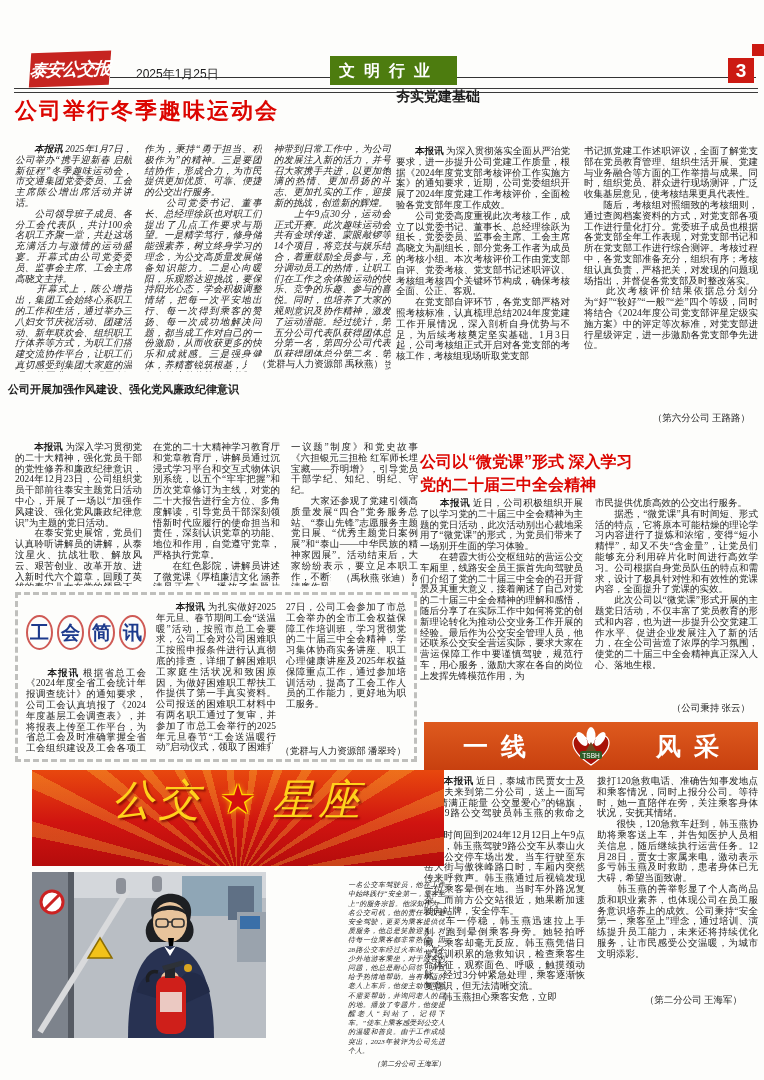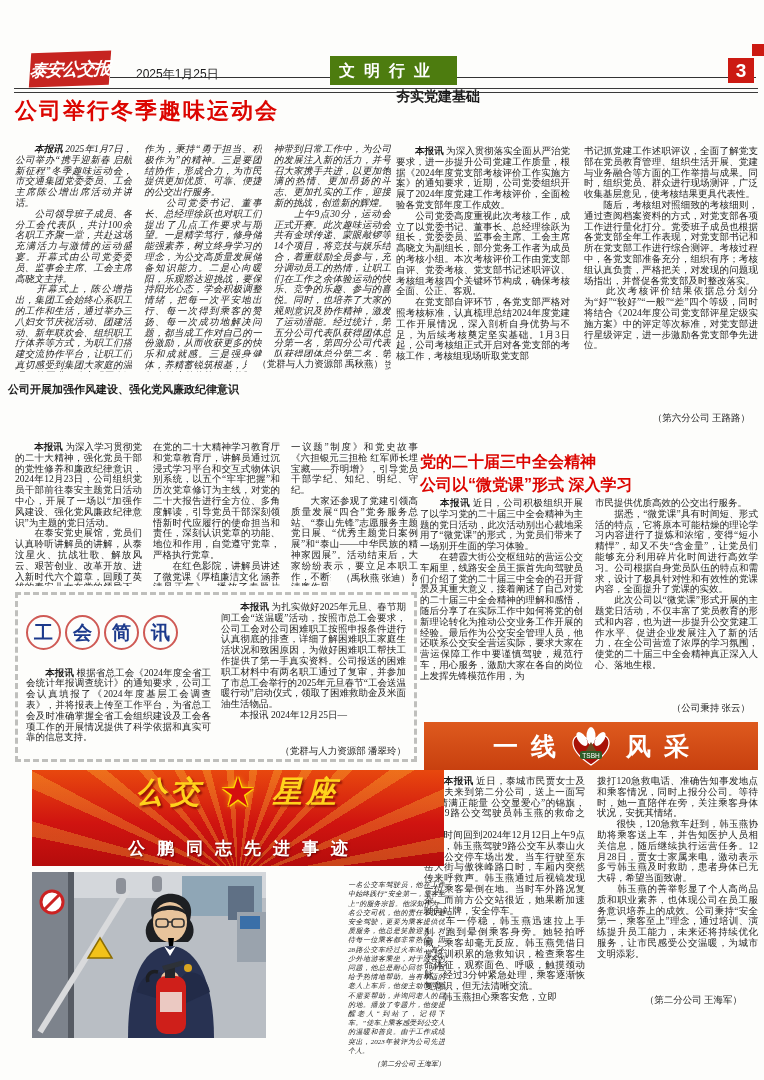--- a/index.html
+++ b/index.html
@@ -56,31 +56,31 @@
   .stamp-row{display:flex;gap:4px;margin:2px 0 7px 0;}
   .stamp{width:31px;height:31px;border:2px solid #cf5a55;border-radius:50%;color:#1c3a8c;
          font-family:"DejaVu Serif",serif;font-weight:bold;font-size:19px;line-height:31px;text-align:center;}
 
   
   .gp-banner{left:32px;top:770px;width:412px;height:96px;overflow:hidden;
              background:linear-gradient(180deg,#e8480e 0%,#d01410 55%,#b50c0c 100%);}
   .gp-rays{position:absolute;inset:0;
            background:repeating-conic-gradient(from -90deg at 50% 115%,rgba(255,214,60,.28) 0deg 4deg,rgba(255,214,60,0) 4deg 12deg);}
   .gp-title{position:absolute;top:2px;left:0;width:100%;display:flex;justify-content:center;align-items:center;gap:16px;}
-  .gp-word{font-family:"DejaVu Serif",serif;font-weight:700;font-style:italic;font-size:30px;color:#ffd21c;
+  .gp-word{font-family:"DejaVu Serif",serif;font-weight:400;font-style:italic;font-size:42px;color:#ffd21c;
            text-shadow:2px 2px 2px rgba(100,0,0,.65);letter-spacing:4px;}
   .gp-star{font-size:40px;color:#d40f0f;line-height:40px;
            text-shadow:-1px -1px 0 #ffd700,1px -1px 0 #ffd700,-1px 1px 0 #ffd700,1px 1px 0 #ffd700,0 0 6px #ffea00;}
   .gp-sub{position:absolute;bottom:6px;left:0;width:100%;text-align:center;color:#fff;
           font-family:"Liberation Sans",sans-serif;font-weight:bold;font-size:17px;letter-spacing:12px;text-indent:12px;
           text-shadow:1px 1px 2px rgba(90,0,0,.8);}
 
   
   .fc-banner{left:424px;top:722px;width:334px;height:48px;background:linear-gradient(180deg,#de5a1e,#c8400f);
-             display:flex;align-items:center;justify-content:center;padding:0 26px;box-sizing:border-box;}
+             display:flex;align-items:center;justify-content:space-between;padding:0 26px;box-sizing:border-box;}
   .fc-word{color:#fff;font-family:"Liberation Sans",sans-serif;font-weight:900;font-size:25px;letter-spacing:13px;text-indent:13px;}
   .fc-emblem{width:44px;height:44px;flex:0 0 44px;}
 
   
   .gp-photo{left:32px;top:872px;width:234px;height:166px;}
   .gp-caption{left:32px;top:1042px;width:314px;font-size:9px;font-style:italic;white-space:pre-line;}
   .gp-caption .lead{font-style:normal;font-size:9.5px;}
   .gp-side{left:348px;top:872px;width:97px;height:198px;overflow:hidden;font-size:7px;line-height:9.2px;
            font-style:italic;text-align:justify;white-space:pre-line;}
   .gp-side-byline{display:block;text-align:right;margin-top:4px;font-style:italic;}
@@ -148,27 +148,28 @@
         <div class="stamp-row">
           <span class="stamp">工</span>
           <span class="stamp">会</span>
           <span class="stamp">简</span>
           <span class="stamp">讯</span>
         </div>
         <b class="lead">　　本报讯</b><span> 根据省总工会《2024年度全省工会统计年报调查统计》的通知要求，公司工会认真填报了《2024年度基层工会调查表》，并将报表上传至工作平台，为省总工会及时准确掌握全省工会组织建设及工会各项工作的开展情况提供了科学依据和真实可靠的信息支持。</span>
       </div>
       <div class="c"><b class="lead">　　本报讯</b><span> 为扎实做好2025年元旦、春节期间工会“送温暖”活动，按照市总工会要求，公司工会对公司困难职工按照申报条件进行认真彻底的排查，详细了解困难职工家庭生活状况和致困原因，为做好困难职工帮扶工作提供了第一手真实资料。公司报送的困难职工材料中有两名职工通过了复审，并参加了市总工会举行的2025年元旦春节“工会送温暖行动”启动仪式，领取了困难救助金及米面油生活物品。
 　　本报讯 2024年12月25日—</span></div>
+      <div class="c"><span>27日，公司工会参加了市总工会举办的全市工会权益保障工作培训班，学习贯彻党的二十届三中全会精神，学习集体协商实务讲座、职工心理健康讲座及2025年权益保障重点工作，通过参加培训活动，提高了工会工作人员的工作能力，更好地为职工服务。</span></div>
     </div>
     <div class="byline">（党群与人力资源部 潘翠玲）</div>
   </div>
 
   <div class="abs hl hl-red hl-wdk">
+    <div>公司以“微党课”形式 深入学习</div>
     <div>党的二十届三中全会精神</div>
-    <div>公司以“微党课”形式 深入学习</div>
   </div>
   <div class="abs sec sec-wdk">
     <div class="cols">
       <div class="c"><b class="lead">　　本报讯</b><span> 近日，公司积极组织开展了以学习党的二十届三中全会精神为主题的党日活动，此次活动别出心裁地采用了“微党课”的形式，为党员们带来了一场别开生面的学习体验。
 　　在碧霞大街公交枢纽站的营运公交车厢里，线路安全员王振首先向驾驶员们介绍了党的二十届三中全会的召开背景及其重大意义，接着阐述了自己对党的二十届三中全会精神的理解和感悟，随后分享了在实际工作中如何将党的创新理论转化为推动公交业务工作开展的经验。最后作为公交安全管理人员，他还联系公交安全营运实际，要求大家在营运保障工作中要谨慎驾驶，规范行车，用心服务，激励大家在各自的岗位上发挥先锋模范作用，为</span></div>
       <div class="c"><span>市民提供优质高效的公交出行服务。
 　　据悉，“微党课”具有时间短、形式活的特点，它将原本可能枯燥的理论学习内容进行了提炼和浓缩，变得“短小精悍”，却又不失“含金量”，让党员们能够充分利用碎片化时间进行高效学习。公司根据自身党员队伍的特点和需求，设计了极具针对性和有效性的党课内容，全面提升了党课的实效。
 　　此次公司以“微党课”形式开展的主题党日活动，不仅丰富了党员教育的形式和内容，也为进一步提升公交党建工作水平、促进企业发展注入了新的活力，在全公司营造了浓厚的学习氛围，使党的二十届三中全会精神真正深入人心、落地生根。</span></div>
     </div>
     <div class="byline">（公司秉持 张云）</div>
@@ -201,21 +202,20 @@
     <div class="byline byline-fc">（第二分公司 王海军）</div>
   </div>
 
   <div class="abs gp-banner">
     <div class="gp-rays"></div>
     <div class="gp-title">
       <span class="gp-word">公交</span>
       <span class="gp-star">★</span>
       <span class="gp-word">星座</span>
     </div>
-    <div class="gp-sub">公鹏同志先进事迹</div>
   </div>
 
   <svg class="abs gp-photo" viewBox="0 0 234 166" preserveAspectRatio="none">
     <rect width="234" height="166" fill="#b9bec4"></rect>
     <rect width="234" height="26" fill="#d4d7db"></rect>
     <rect x="150" y="4" width="80" height="40" fill="#8fa6b6"></rect>
     <rect x="196" y="14" width="26" height="34" fill="#5f7085"></rect>
     <rect x="205" y="40" width="29" height="50" fill="#9aa3ad"></rect>
     <rect x="208" y="44" width="20" height="13" fill="#3a6fa8"></rect>
     <rect x="0" y="0" width="40" height="166" fill="#7d838c"></rect>

